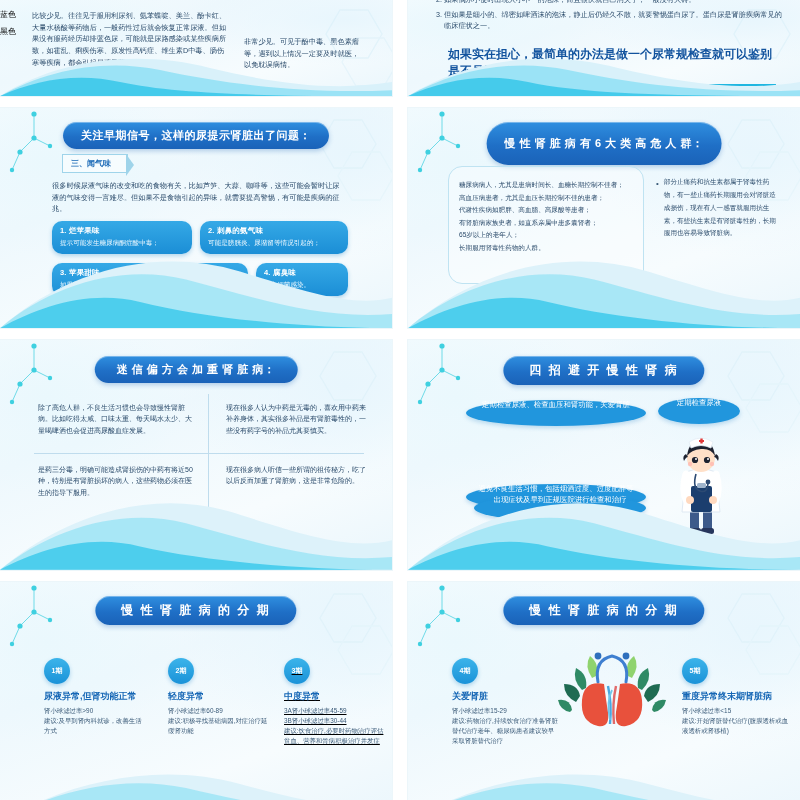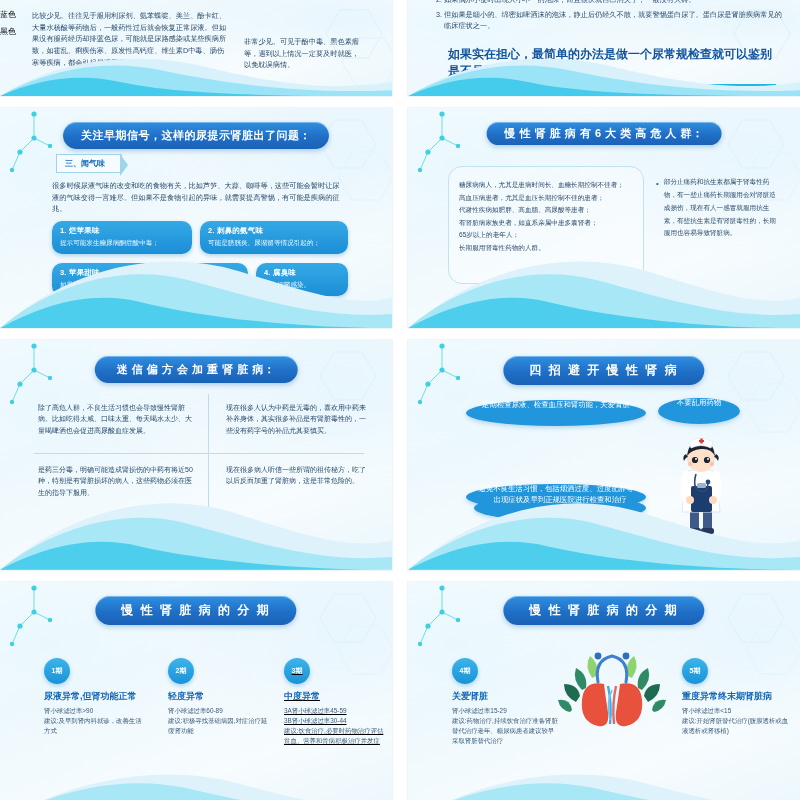--- a/index.html
+++ b/index.html
@@ -198,21 +198,21 @@
       <svg class="hex-r" width="100" height="110" viewBox="0 0 100 110">
         <path d="M34 8 L62 8 L76 32 L62 56 L34 56 L20 32 Z" fill="none" stroke="#d9eff8" stroke-width="1.4"></path>
         <path d="M52 40 L80 40 L94 64 L80 88 L52 88 L38 64 Z" fill="none" stroke="#e0f3fa" stroke-width="1.4"></path>
       </svg>
     </div>
 
     <div class="title-pill" style="top:14px;padding:6px 18px;font-size:11px;">
       <span>关注早期信号，这样的尿提示肾脏出了问题：</span>
     </div>
 
-    <div class="tag" style="left:56px;top:46px;">
+    <div class="tag" style="left:62px;top:46px;">
       <span>三、闻气味</span>
     </div>
 
     <div class="para" style="position:absolute;left:52px;top:72px;width:294px;font-size:7.2px;">很多时候尿液气味的改变和吃的食物有关，比如芦笋、大蒜、咖啡等，这些可能会暂时让尿液的气味变得一言难尽。但如果不是食物引起的异味，就需要提高警惕，有可能是疾病的征兆。</div>
 
     <div class="aroma" style="position:absolute;left:52px;top:113px;width:140px;">
       <b>1. 烂苹果味</b>
       <span>提示可能发生糖尿病酮症酸中毒；</span>
     </div>
     <div class="aroma" style="position:absolute;left:200px;top:113px;width:148px;">
@@ -250,21 +250,21 @@
         <circle cx="8" cy="60" r="2.2" fill="#3fd0e0"></circle>
       </svg>
     </div>
     <div class="hexwrap">
       <svg class="hex-r" width="100" height="110" viewBox="0 0 100 110">
         <path d="M34 8 L62 8 L76 32 L62 56 L34 56 L20 32 Z" fill="none" stroke="#d9eff8" stroke-width="1.4"></path>
         <path d="M52 40 L80 40 L94 64 L80 88 L52 88 L38 64 Z" fill="none" stroke="#e0f3fa" stroke-width="1.4"></path>
       </svg>
     </div>
 
-    <div class="title-pill" style="top:14px;padding:4px 18px;font-size:11px;">
+    <div class="title-pill" style="top:14px;padding:14px 18px;font-size:11px;">
       <span>慢 性 肾 脏 病 有 6 大 类 高 危 人 群：</span>
     </div>
 
     <div class="soft-card" style="position:absolute;left:40px;top:58px;width:196px;height:118px;padding:12px 10px;box-sizing:border-box;">
       <div class="para" style="font-size:6.6px;line-height:1.9;">糖尿病病人，尤其是患病时间长、血糖长期控制不佳者；</div>
       <div class="para" style="font-size:6.6px;line-height:1.9;">高血压病患者，尤其是血压长期控制不佳的患者；</div>
       <div class="para" style="font-size:6.6px;line-height:1.9;">代谢性疾病如肥胖、高血脂、高尿酸等患者；</div>
       <div class="para" style="font-size:6.6px;line-height:1.9;">有肾脏病家族史者，如直系亲属中患多囊肾者；</div>
       <div class="para" style="font-size:6.6px;line-height:1.9;">65岁以上的老年人；</div>
       <div class="para" style="font-size:6.6px;line-height:1.9;">长期服用肾毒性药物的人群。</div>
@@ -345,21 +345,21 @@
     </div>
 
     <div class="title-pill" style="top:16px;padding:6px 26px;font-size:12px;letter-spacing:2px;">
       <span>四 招 避 开 慢 性 肾 病</span>
     </div>
 
     <div class="ellipse" style="left:58px;top:60px;width:180px;height:26px;">
       <span>定期检查尿液、检查血压和肾功能，关爱肾脏</span>
     </div>
     <div class="ellipse" style="left:250px;top:58px;width:82px;height:26px;">
-      <span>不要乱用药物</span>
+      <span>定期检查尿液</span>
     </div>
     <div class="ellipse" style="left:58px;top:108px;width:180px;height:26px;margin-top:36px;">
       <span>避免不良生活习惯，包括烟酒过度、过度肥胖等</span>
     </div>
     <div class="ellipse" style="left:66px;top:155px;width:172px;height:26px;">
       <span>出现症状及早到正规医院进行检查和治疗</span>
     </div>
 
     <div style="position:absolute;left:262px;top:88px;">
       <svg width="62" height="110" viewBox="0 0 62 110">

